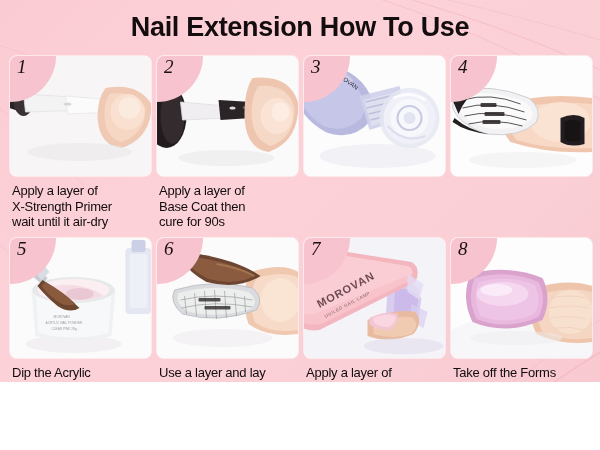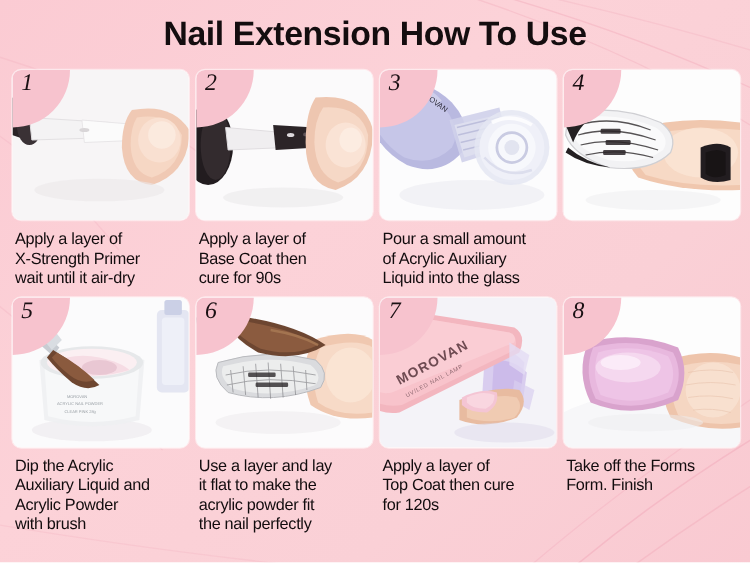--- a/index.html
+++ b/index.html
@@ -5,21 +5,21 @@
   * { margin:0; padding:0; box-sizing:border-box; }
 
   html, body {
     width:600px; height:450px;
     overflow:hidden;
     font-family:"Liberation Sans", sans-serif;
   }
 
   #poster {
     position:relative;
-    width:600px; height:450px;
+    width:600px; height:382px;
     background:linear-gradient(135deg,#fbcbd3 0%,#fcd2d8 40%,#fad0d6 70%,#f9c9d1 100%);
     overflow:hidden;
   }
 
   #bg-lines { position:absolute; inset:0; width:600px; height:450px; pointer-events:none; }
 
   #title {
     position:absolute;
     top:12px; left:0; width:600px;
     text-align:center;
@@ -182,23 +182,20 @@
           <ellipse cx="106" cy="62" rx="26" ry="26" fill="#eff0f8"></ellipse>
           <ellipse cx="106" cy="62" rx="19" ry="19" fill="#f7f8fc"></ellipse>
           <ellipse cx="106" cy="62" rx="12" ry="12" fill="none" stroke="#c9cbe2" stroke-width="2.2"></ellipse>
           <ellipse cx="106" cy="62" rx="6" ry="6" fill="#e2e4f0"></ellipse>
           <path d="M90 42 Q106 34 122 44" fill="none" stroke="#ffffff" stroke-width="3" opacity="0.8"></path>
           <path d="M84 70 Q100 88 122 80" fill="none" stroke="#d4d6e8" stroke-width="2" opacity="0.7"></path>
         </svg>
         <div class="badge"></div>
         <div class="badge-num">3</div>
       </div>
-      <div class="caption">Pour a small amount
-of Acrylic Auxiliary
-Liquid into the glass</div>
     </div>
 
     <div class="step">
       <div class="photo-card">
         <svg class="photo-art" viewBox="0 0 142 120" preserveAspectRatio="xMidYMid slice">
           <rect width="142" height="120" fill="#fdfdfd"></rect>
           <path d="M56 48 Q92 36 142 42 L142 96 Q96 98 60 86 Q44 68 56 48 Z" fill="#f0c7ae"></path>
           <path d="M62 54 Q96 44 142 48 L142 92 Q98 94 66 84 Q52 68 62 54 Z" fill="#f7d9c5"></path>
           <ellipse cx="110" cy="66" rx="30" ry="20" fill="#fae4d3" opacity="0.85"></ellipse>
           <path d="M4 36 Q40 26 78 42 Q92 52 86 66 Q70 82 36 78 Q8 68 2 52 Z" fill="#f2f2f4" stroke="#cfcfd3" stroke-width="1"></path>

